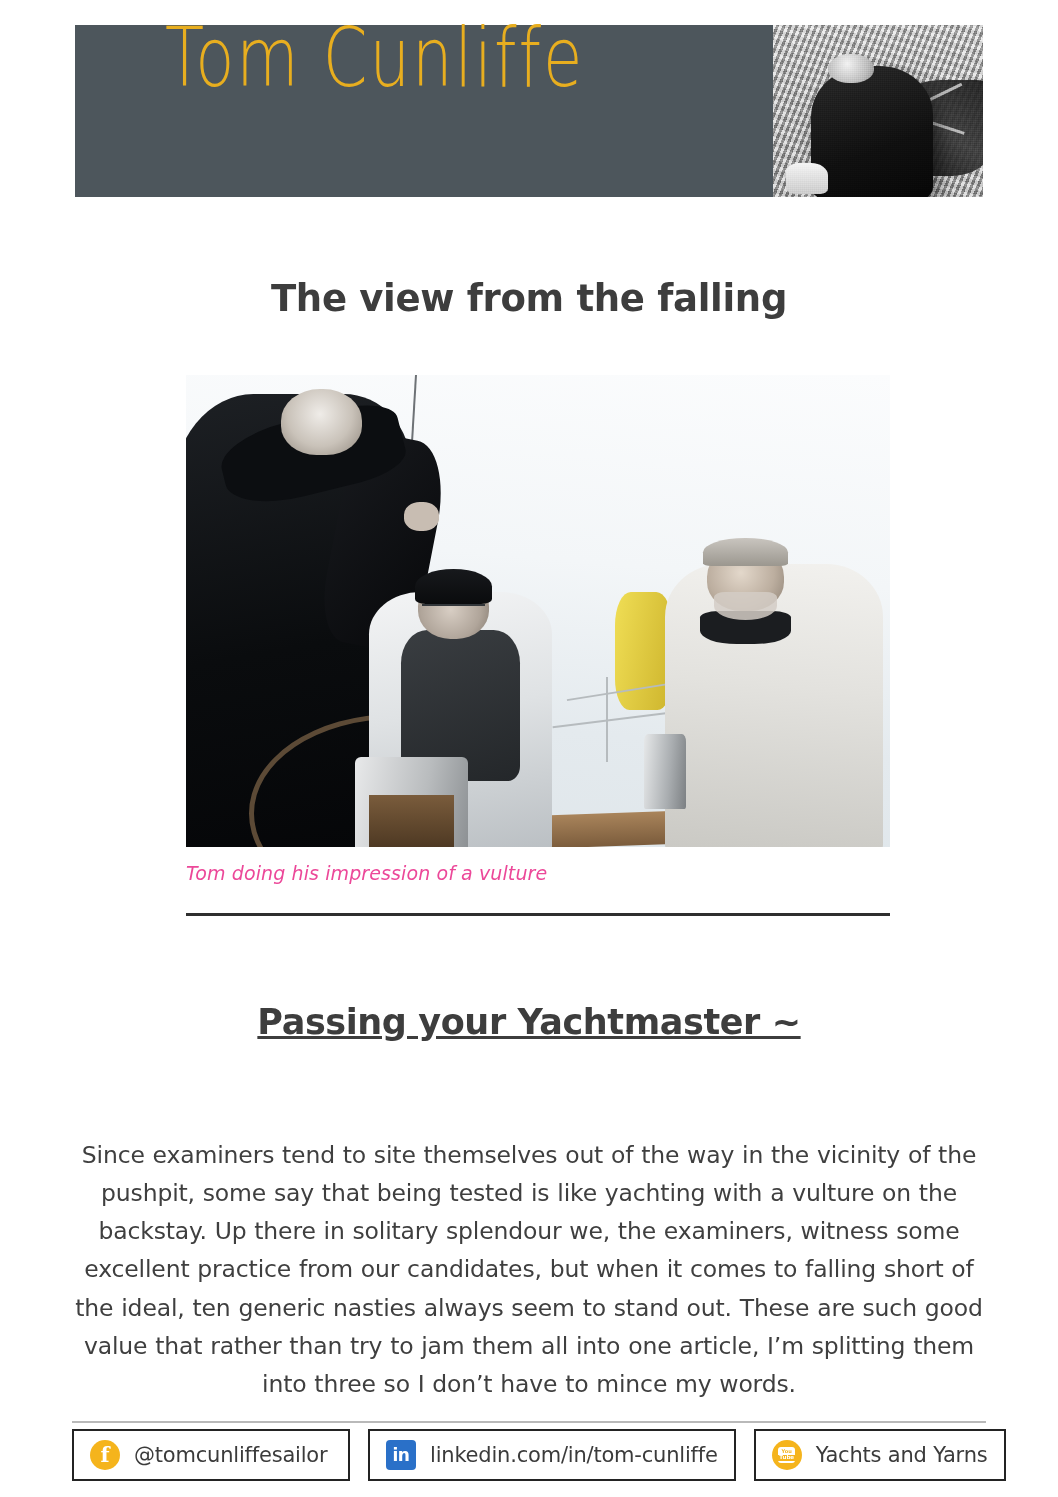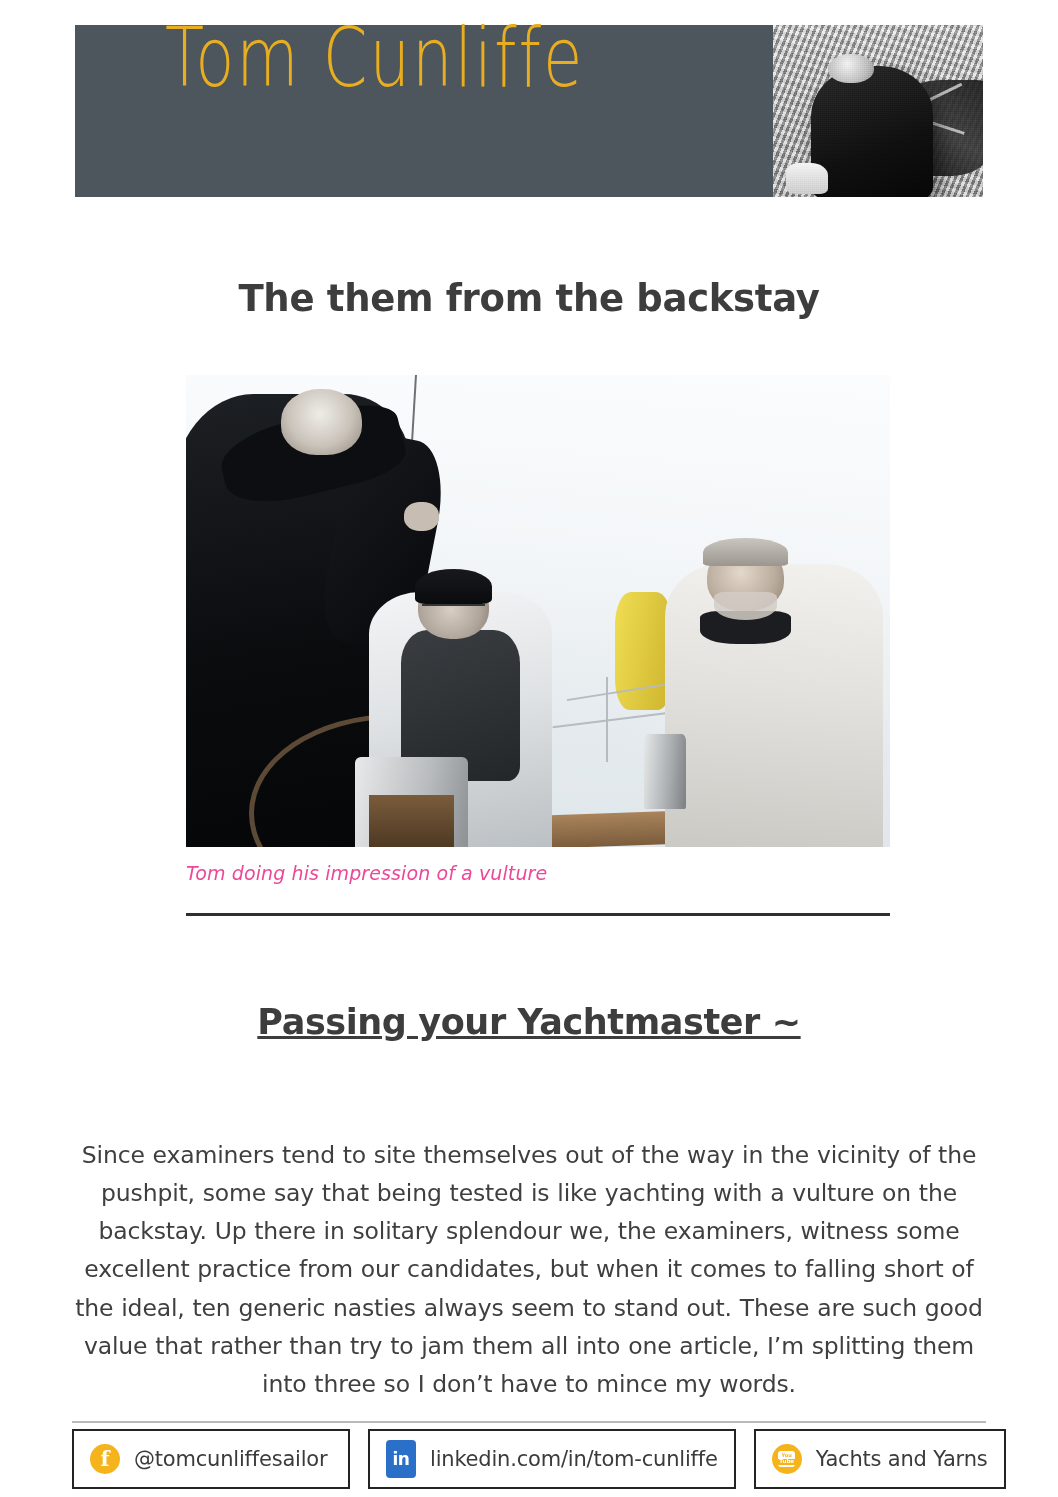--- a/index.html
+++ b/index.html
@@ -419,21 +419,21 @@
   }
   .icon-fb b {
     color: #ffffff;
     font-family: "DejaVu Serif", serif;
     font-size: 21px;
     line-height: 1;
     font-weight: bold;
     transform: translateY(-1px);
   }
   .icon-li {
-    width: 30px; height: 38px;
+    width: 30px; height: 30px;
     border-radius: 4px;
     background: #2a70c8;
     display: flex; align-items: center; justify-content: center;
     flex: 0 0 30px;
   }
   .icon-li b {
     color: #ffffff;
     font-family: "DejaVu Sans", sans-serif;
     font-size: 17px;
     font-weight: bold;
@@ -479,21 +479,21 @@
     <div class="mp-helm"></div>
     <div class="mp-spoke"></div>
     <div class="mp-spoke b"></div>
     <div class="mp-figure"></div>
     <div class="mp-head"></div>
     <div class="mp-sailbag"></div>
     <div class="mp-grain"></div>
   </div>
 </div>
 
-<h1 class="headline">The them from the backstay</h1>
+<h1 class="headline">The view from the falling</h1>
 
 <div class="hero-photo">
   <div class="hp-sky"></div>
   <div class="hp-stay"></div>
   <div class="hp-fender"></div>
   <div class="hp-stanchion"></div>
   <div class="hp-rail"></div>
   <div class="hp-rail b"></div>
   <div class="hp-shroud"></div>
   <div class="hp-deck"></div>

